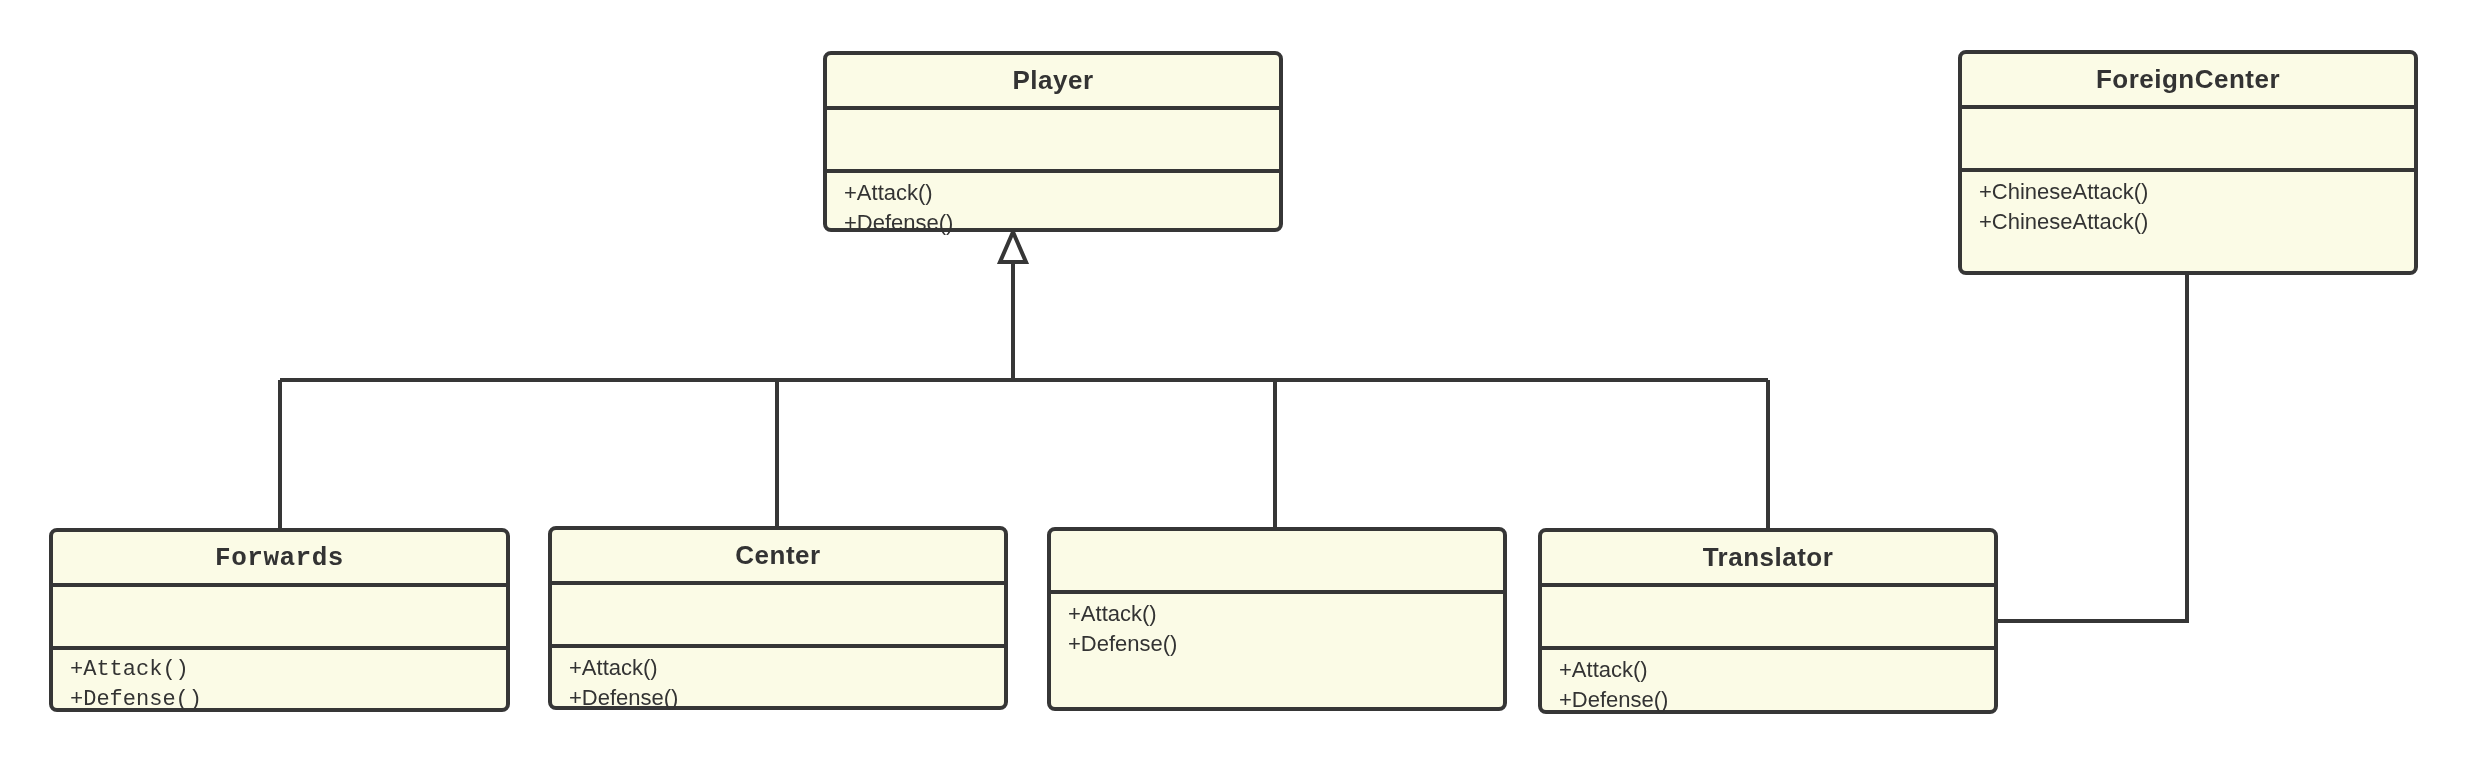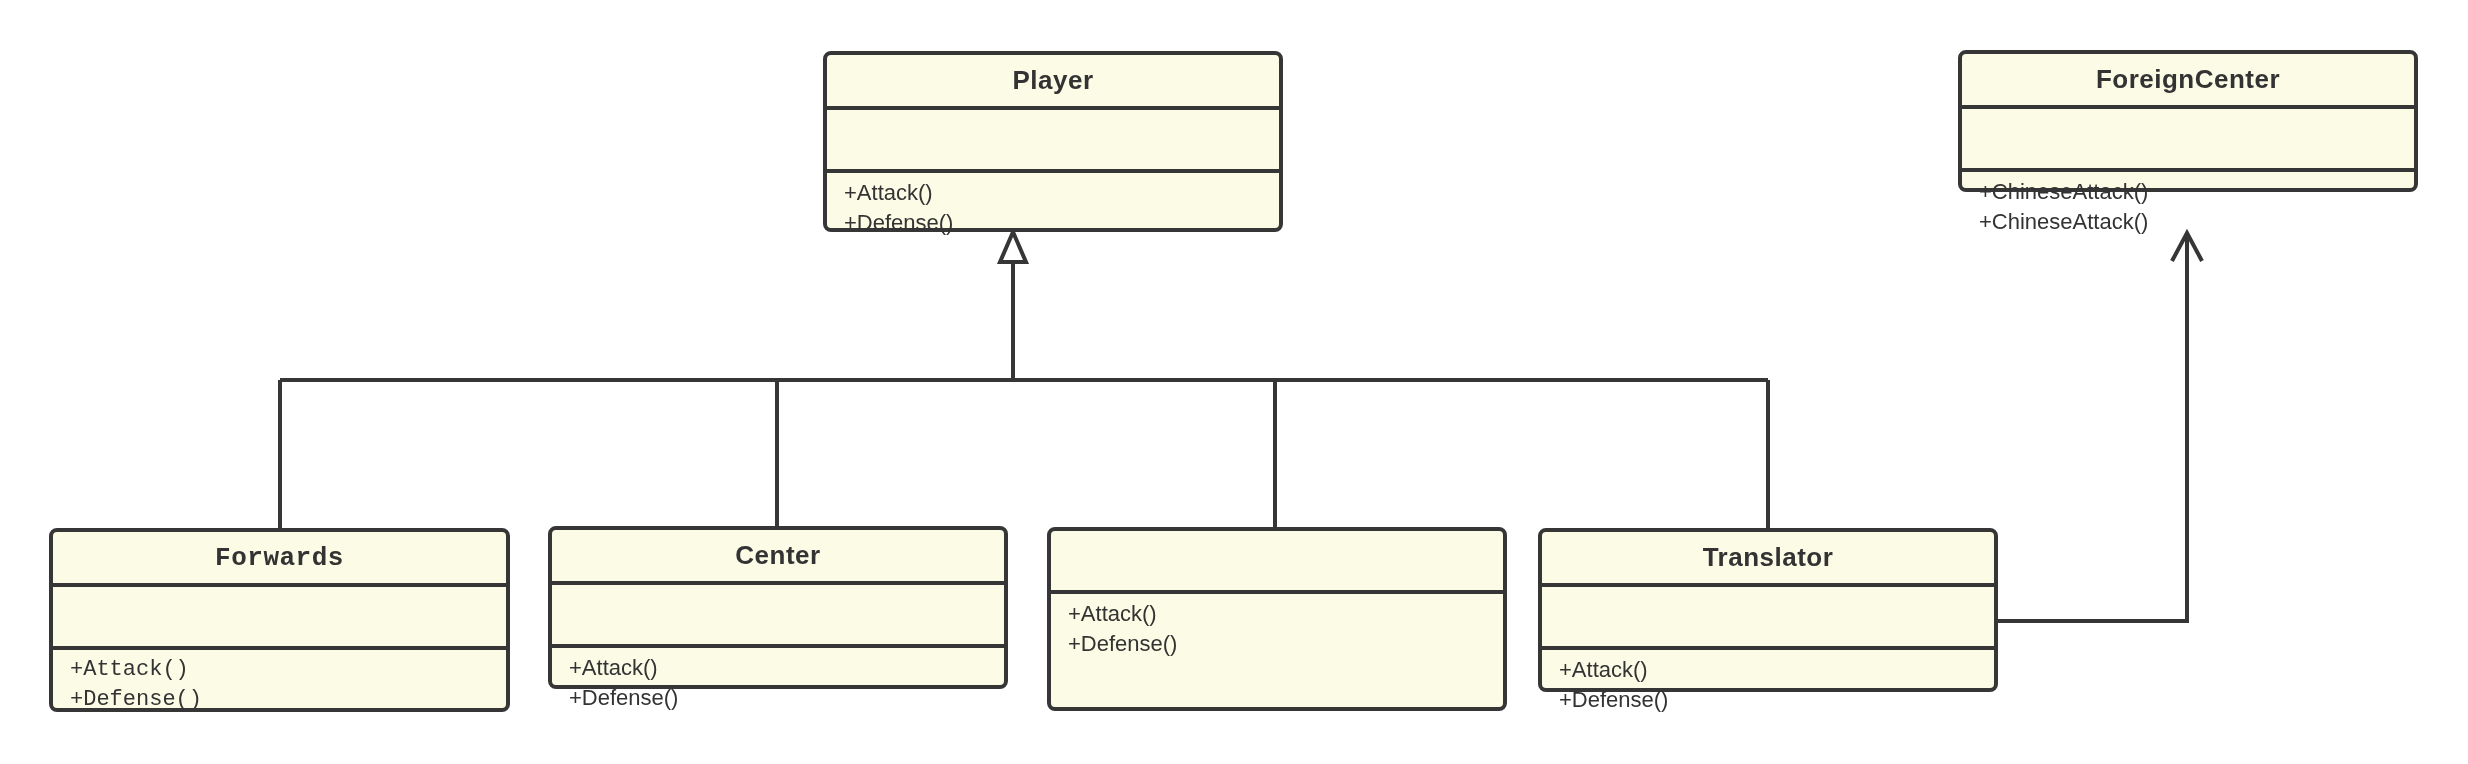--- a/index.html
+++ b/index.html
@@ -40,25 +40,25 @@
   .sec-methods {
     flex: 1 1 auto;
     padding: 5px 0 0 17px;
     font-size: 22px; line-height: 30px;
     overflow: visible;
   }
   .method-line { white-space: nowrap; }
 
   
   .box-player        { left:  783px; top:  51px; width: 460px; height: 181px; margin-left: 40px; }
-  .box-foreigncenter { left: 1958px; top:  50px; width: 460px; height: 142px; }
+  .box-foreigncenter { left: 1958px; top:  50px; width: 460px; height: 225px; }
   .box-forwards      { left:   49px; top: 528px; width: 461px; height: 184px; font-family: Liberation Mono, monospace; }
-  .box-center        { left:  548px; top: 526px; width: 460px; height: 163px; }
+  .box-center        { left:  548px; top: 526px; width: 460px; height: 184px; }
   .box-guards        { left: 1047px; top: 527px; width: 460px; height: 184px; }
-  .box-translator    { left: 1538px; top: 528px; width: 460px; height: 164px; }
+  .box-translator    { left: 1538px; top: 528px; width: 460px; height: 186px; }
 </style>
 </head>
 <body>
 
 <svg class="connector-layer" viewBox="0 0 2468 764" xmlns="http://www.w3.org/2000/svg">
 
   <g>
     <path class="edge" d="M1013 262 L1013 380"></path>
     <path class="edge" d="M280 380 L1768 380"></path>
     <path class="edge" d="M280 380 L280 528"></path>

